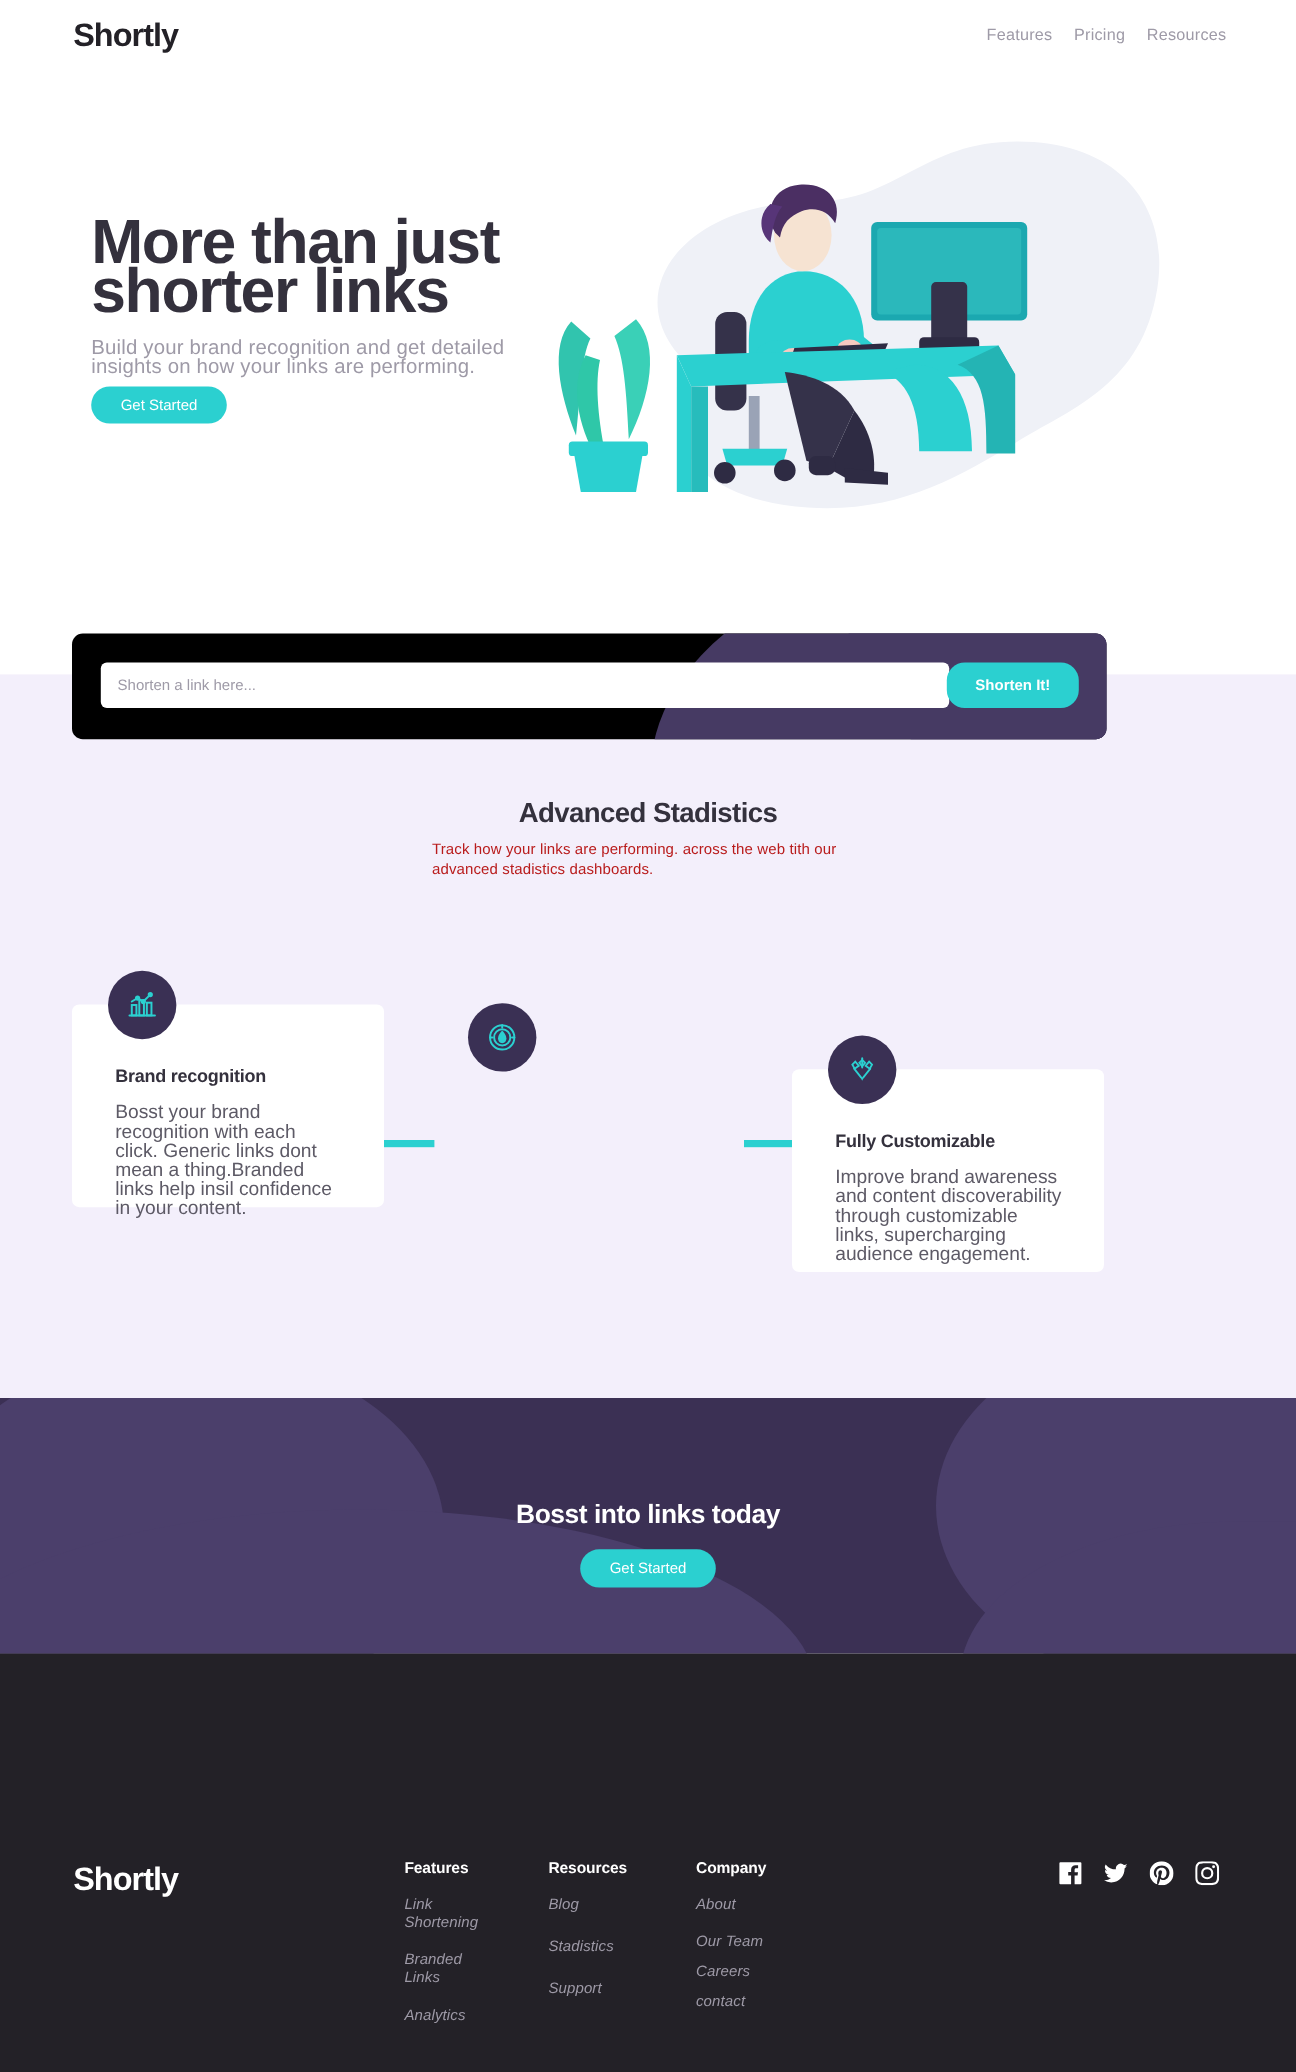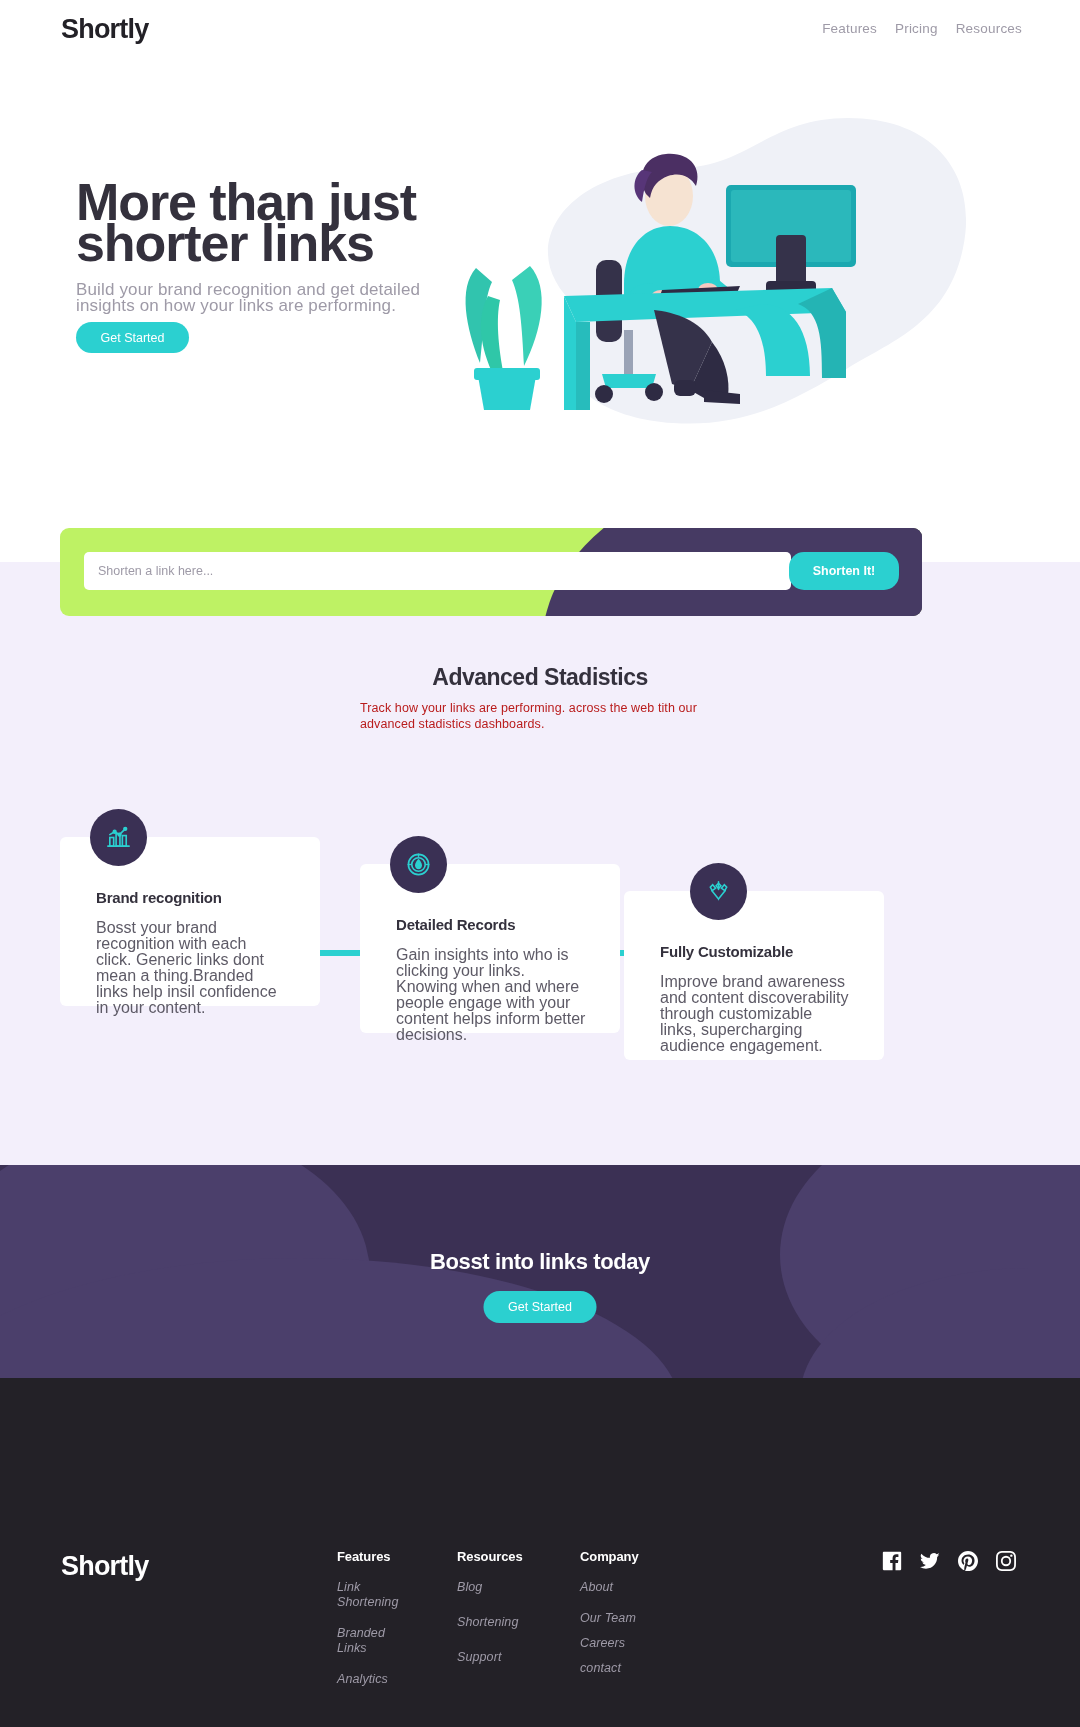--- a/index.html
+++ b/index.html
@@ -51,21 +51,21 @@
   }
   .hero-art { position:absolute; left:418px; top:40px; width:560px; height:340px; }
 
   
   .lavender-band {
     position:absolute; top:562px; left:0; width:1080px; height:603px;
     background:#f3effb;
   }
   .shorten-wrap {
     position:absolute; left:60px; top:528px; width:862px; height:88px;
-    border-radius:9px; overflow:hidden; background:#bef264; z-index:12;
+    border-radius:9px; overflow:hidden; background:#000000; z-index:12;
   }
   .shorten-blob {
     position:absolute; right:-70px; top:-88px; width:300px; height:280px;
     background:#4b3f6b; border-radius:0 0 0 100%;
   }
   .shorten-blob2 {
     position:absolute; right:-40px; bottom:-150px; width:420px; height:300px;
     background:#463a63; border-radius:60% 40% 0 0;
   }
   .shorten-input {
@@ -259,34 +259,30 @@
       <rect x="5" y="14" width="4" height="9"></rect>
       <rect x="11.5" y="10" width="4" height="13"></rect>
       <rect x="18" y="12" width="4" height="11"></rect>
       <path d="M5 11l5-3 5 3 6-6" stroke-linecap="round" stroke-linejoin="round"></path>
       <circle cx="10" cy="8" r="1.4" fill="#2bd0d0"></circle>
       <circle cx="15" cy="11" r="1.4" fill="#2bd0d0"></circle>
       <circle cx="21" cy="5" r="1.4" fill="#2bd0d0"></circle>
     </svg>
   </div>
 
-  <div class="card" style="left:360px; top:864px; width:260px; height:169px;">
-    <div class="card-title" style="left:36px; top:52px;">Detailed Records</div>
-    <div class="card-body" style="left:36px; top:83px; width:190px;">Gain insights into who is clicking your links. Knowing when and where people engage with your content helps inform better decisions.</div>
-  </div>
   <div class="card-icon" style="left:390px; top:836px;">
     <svg width="27" height="27" viewBox="0 0 28 28" fill="none" stroke="#2bd0d0" stroke-width="1.7">
       <circle cx="14" cy="14" r="10.5"></circle>
       <circle cx="14" cy="14" r="7"></circle>
       <path d="M14 19c2.4 0 3.6-2.2 3.6-4.3 0-2.4-2.1-5.2-3.6-6.7-1.5 1.5-3.6 4.3-3.6 6.7 0 2.1 1.2 4.3 3.6 4.3z" fill="#2bd0d0" stroke="none"></path>
       <path d="M14 3.5v2M3.5 14h2M22.5 14h2" stroke-linecap="round"></path>
     </svg>
   </div>
 
-  <div class="card" style="left:624px; top:891px; width:260px; height:169px;">
+  <div class="card" style="left:660px; top:891px; width:260px; height:169px;">
     <div class="card-title" style="left:36px; top:52px;">Fully Customizable</div>
     <div class="card-body" style="left:36px; top:83px; width:190px;">Improve brand awareness and content discoverability through customizable links, supercharging audience engagement.</div>
   </div>
   <div class="card-icon" style="left:690px; top:863px;">
     <svg width="27" height="27" viewBox="0 0 28 28" fill="none" stroke="#2bd0d0" stroke-width="1.6">
       <path d="M14 4v8" stroke-linecap="round"></path>
       <path d="M14 5.5l2.5 2.5L14 11l-2.5-3z"></path>
       <path d="M8 7l3 3.5-3.5 2.5L5.5 9.5z"></path>
       <path d="M20 7l-3 3.5 3.5 2.5 2-3.5z"></path>
       <path d="M7 13l6 7.5M21 13l-6 7.5" stroke-linecap="round"></path>
@@ -309,21 +305,21 @@
   <div class="fcol" style="left:337px; top:1549px;">
     <div class="fcol-head">Features</div>
     <a href="#" style="width:70px;">Link Shortening</a>
     <a href="#" style="width:70px;">Branded Links</a>
     <a href="#">Analytics</a>
   </div>
 
   <div class="fcol" style="left:457px; top:1549px;">
     <div class="fcol-head">Resources</div>
     <a href="#" style="margin-bottom:20px;">Blog</a>
-    <a href="#" style="margin-bottom:20px;">Shortening</a>
+    <a href="#" style="margin-bottom:20px;">Stadistics</a>
     <a href="#">Support</a>
   </div>
 
   <div class="fcol" style="left:580px; top:1549px;">
     <div class="fcol-head">Company</div>
     <a href="#" style="">About</a>
     <a href="#" style="margin-bottom:10px;">Our Team</a>
     <a href="#" style="margin-bottom:10px;">Careers</a>
     <a href="#">contact</a>
   </div>

